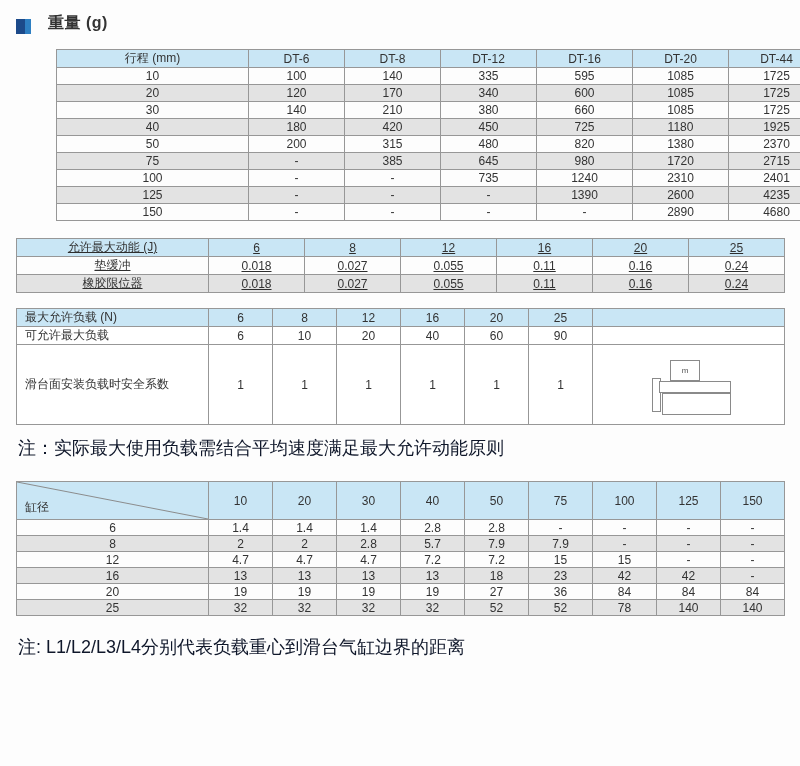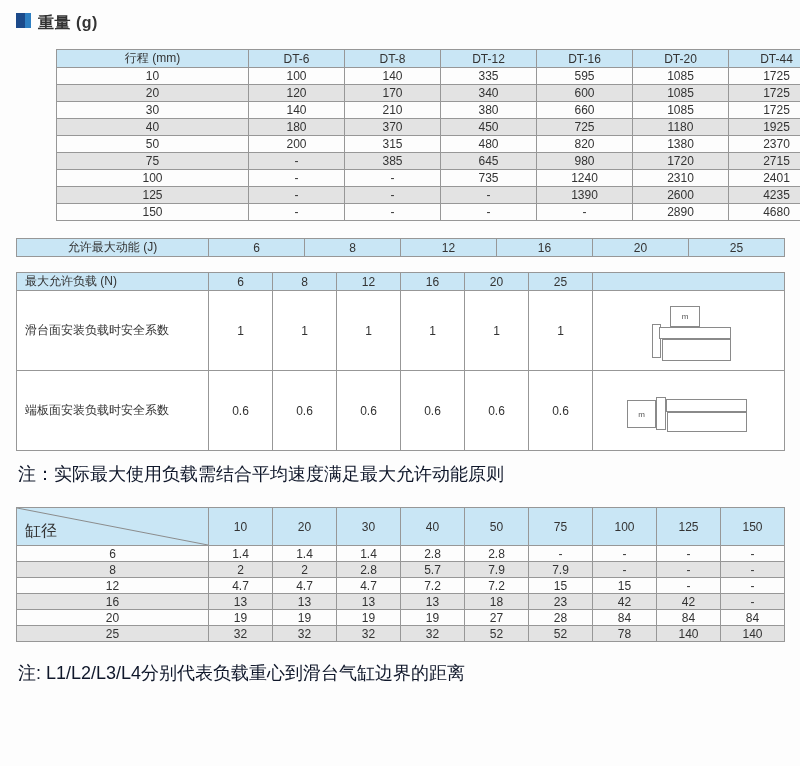--- a/index.html
+++ b/index.html
@@ -6,57 +6,57 @@
   html,body { margin:0; padding:0; }
   body {
     width:800px; height:766px;
     background:#fdfdfd;
     font-family:"Liberation Sans", sans-serif;
     color:#2e2e2e;
   }
   .page { padding:10px 16px 0 16px; }
 
   
-  .title-row { display:flex; align-items:flex-start; gap:7px; margin:3px 0 15px 0; }
+  .title-row { display:flex; align-items:flex-end; gap:17px; margin:3px 0 15px 0; }
   .title-square {
     width:15px; height:15px;
     background:linear-gradient(90deg,#1c4a8a 0 58%,#2e7fc2 58% 100%);
   }
   .title-text { font-size:16px; font-weight:bold; color:#333; letter-spacing:0.5px; }
 
   
   table { border-collapse:collapse; table-layout:fixed; width:768px; font-size:12px; }
   td, th {
     border:1px solid #979797;
     height:17px; padding:0 4px;
     text-align:center; font-weight:normal; color:#333;
     overflow:hidden; white-space:nowrap;
   }
   thead th { background:#c9e6f5; }
   tbody tr:nth-child(even) { background:#e3e3e3; }
   .lab-left { text-align:left; padding-left:8px; }
 
   .tbl-weight  { margin-bottom:17px;margin-left:40px; }
-  .tbl-kinetic { margin-bottom:15px; }
+  .tbl-kinetic { margin-bottom:15px;text-decoration:underline; }
   .tbl-load tbody tr { background:#fff; }
   .row-big td { height:80px; }
 
   
   .note { font-size:18px; color:#0f172a; margin:11px 0 12px 2px; }
   .note-1 { margin-bottom:21px; }
   .note-2 { margin-top:19px; }
 
   
   .t4-title { text-align:left; padding-left:9px; height:18px; background:#c9e6f5; }
   .tbl-moment thead .hdr-row th { height:38px; }
   .tbl-moment tbody td { height:16px; }
   .corner { position:relative; padding:0; }
   .corner svg { position:absolute; left:0; top:0; width:100%; height:100%; display:block; }
   .corner-top { position:absolute; top:3px; right:9px; font-size:12px;margin-top:32px; }
-  .corner-bottom { position:absolute; bottom:3px; left:8px; font-size:16px;text-align:center; }
+  .corner-bottom { position:absolute; bottom:3px; left:8px; font-size:12px;text-align:center; }
 
   
   .diag-cell { position:relative; padding:0; }
   .diag { position:absolute; left:0; top:0; width:100%; height:100%; }
   .diag div { position:absolute; border:1px solid #8a8a8a; background:#fff; }
   .mass { font-size:8px; color:#555; display:flex; align-items:center; justify-content:center; }
   
   .d1-m     { left:77px; top:15px; width:30px; height:21px; }
   .d1-plate { left:59px; top:33px; width:9px;  height:34px; }
   .d1-bar   { left:66px; top:36px; width:72px; height:12px; border-bottom-width:2px; }
@@ -122,21 +122,21 @@
           <td>140</td>
           <td>210</td>
           <td>380</td>
           <td>660</td>
           <td>1085</td>
           <td>1725</td>
         </tr>
         <tr>
           <td>40</td>
           <td>180</td>
-          <td>370</td>
+          <td>420</td>
           <td>450</td>
           <td>725</td>
           <td>1180</td>
           <td>1925</td>
         </tr>
         <tr>
           <td>50</td>
           <td>200</td>
           <td>315</td>
           <td>480</td>
@@ -198,20 +198,38 @@
         <th>允许最大动能 (J)</th>
       <th>6</th>
           <th>8</th>
           <th>12</th>
           <th>16</th>
           <th>20</th>
           <th>25</th>
         </tr>
     </thead>
     <tbody>
+        <tr>
+          <td>垫缓冲</td>
+          <td>0.018</td>
+          <td>0.027</td>
+          <td>0.055</td>
+          <td>0.11</td>
+          <td>0.16</td>
+          <td>0.24</td>
+        </tr>
+        <tr>
+          <td>橡胶限位器</td>
+          <td>0.018</td>
+          <td>0.027</td>
+          <td>0.055</td>
+          <td>0.11</td>
+          <td>0.16</td>
+          <td>0.24</td>
+        </tr>
       </tbody>
   </table>
 
   <table class="tbl-load">
     <colgroup>
       <col style="width:192px">
       <col style="width:64px">
         <col style="width:64px">
         <col style="width:64px">
       <col style="width:64px">
@@ -225,51 +243,44 @@
         <th>6</th>
           <th>8</th>
           <th>12</th>
           <th>16</th>
           <th>20</th>
           <th>25</th>
           <th></th>
       </tr>
     </thead>
     <tbody>
+      <tr>
+        <td class="lab-left">可允许最大负载</td>
+        <td>6</td>
+          <td>10</td>
+          <td>20</td>
+          <td>40</td>
+          <td>60</td>
+          <td>90</td>
+          <td></td>
+      </tr>
       <tr class="row-big">
         <td class="lab-left">滑台面安装负载时安全系数</td>
         <td>1</td>
           <td>1</td>
           <td>1</td>
           <td>1</td>
           <td>1</td>
           <td>1</td>
           <td class="diag-cell">
           <span class="diag">
             <div class="d1-m mass">m</div>
             <div class="d1-plate"></div>
             <div class="d1-bar"></div>
             <div class="d1-body"></div>
-          </span>
-        </td>
-      </tr>
-      <tr class="row-big">
-        <td class="lab-left">端板面安装负载时安全系数</td>
-        <td>0.6</td>
-          <td>0.6</td>
-          <td>0.6</td>
-          <td>0.6</td>
-          <td>0.6</td>
-          <td>0.6</td>
-          <td class="diag-cell">
-          <span class="diag">
-            <div class="d2-m mass">m</div>
-            <div class="d2-plate"></div>
-            <div class="d2-bar"></div>
-            <div class="d2-body"></div>
           </span>
         </td>
       </tr>
     </tbody>
   </table>
 
   <div class="note note-1">注：实际最大使用负载需结合平均速度满足最大允许动能原则</div>
 
   <table class="tbl-moment">
     <colgroup>
@@ -353,21 +364,21 @@
           <td>42</td>
           <td>-</td>
         </tr>
         <tr>
           <td>20</td>
           <td>19</td>
           <td>19</td>
           <td>19</td>
           <td>19</td>
           <td>27</td>
-          <td>28</td>
+          <td>36</td>
           <td>84</td>
           <td>84</td>
           <td>84</td>
         </tr>
         <tr>
           <td>25</td>
           <td>32</td>
           <td>32</td>
           <td>32</td>
           <td>32</td>

